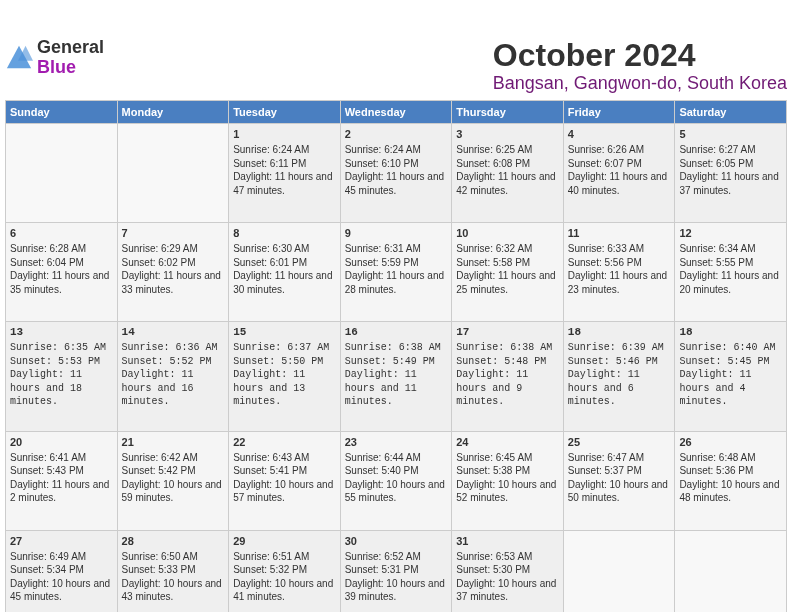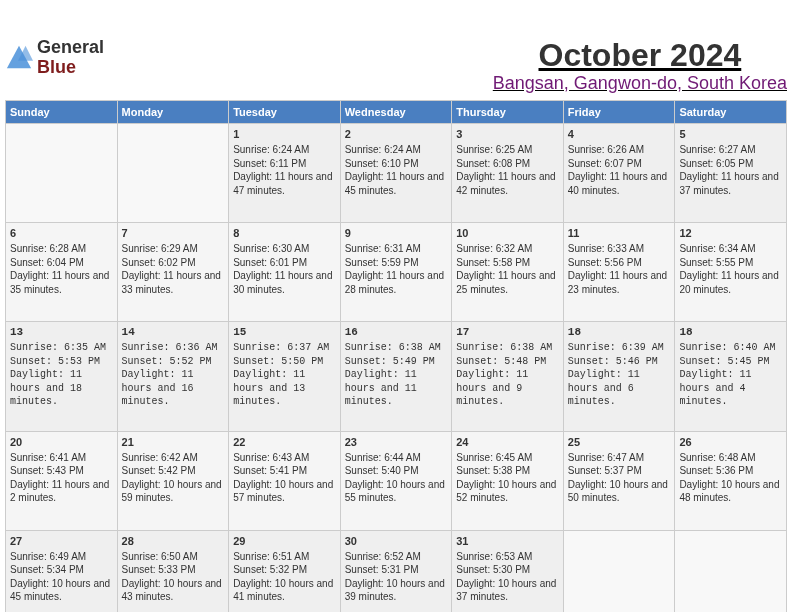--- a/index.html
+++ b/index.html
@@ -36,22 +36,21 @@
       line-height: 1.1;
     }
     .logo-text span {
       color: #4a90d9;
     }
     .logo-icon {
       width: 28px;
       height: 28px;
     }
     .title-block {
-      text-align: center;
-      text-decoration: underline;
+      text-align: left;
     }
     .main-title {
       font-size: 32px;
       font-weight: bold;
       color: #333;
       line-height: 1.1;
     }
     .subtitle {
       font-size: 18px;
       color: #701a75;
@@ -112,21 +111,21 @@
 
 <div class="page">
   <div class="header">
     <div class="logo">
       <svg class="logo-icon" viewBox="0 0 30 30">
         <polygon points="15,2 28,26 2,26" fill="#4a90d9" opacity="0.85"></polygon>
         <polygon points="22,2 30,18 14,18" fill="#4a90d9" opacity="0.6"></polygon>
       </svg>
       <div class="logo-text">
         <div>General</div>
-        <span style="color:#7f1d1d">Blue</span>
+        <span style="color:#a21caf">Blue</span>
       </div>
     </div>
     <div class="title-block">
       <div class="main-title">October 2024</div>
       <div class="subtitle">Bangsan, Gangwon-do, South Korea</div>
     </div>
   </div>
 
   <table class="calendar">
     <thead>

